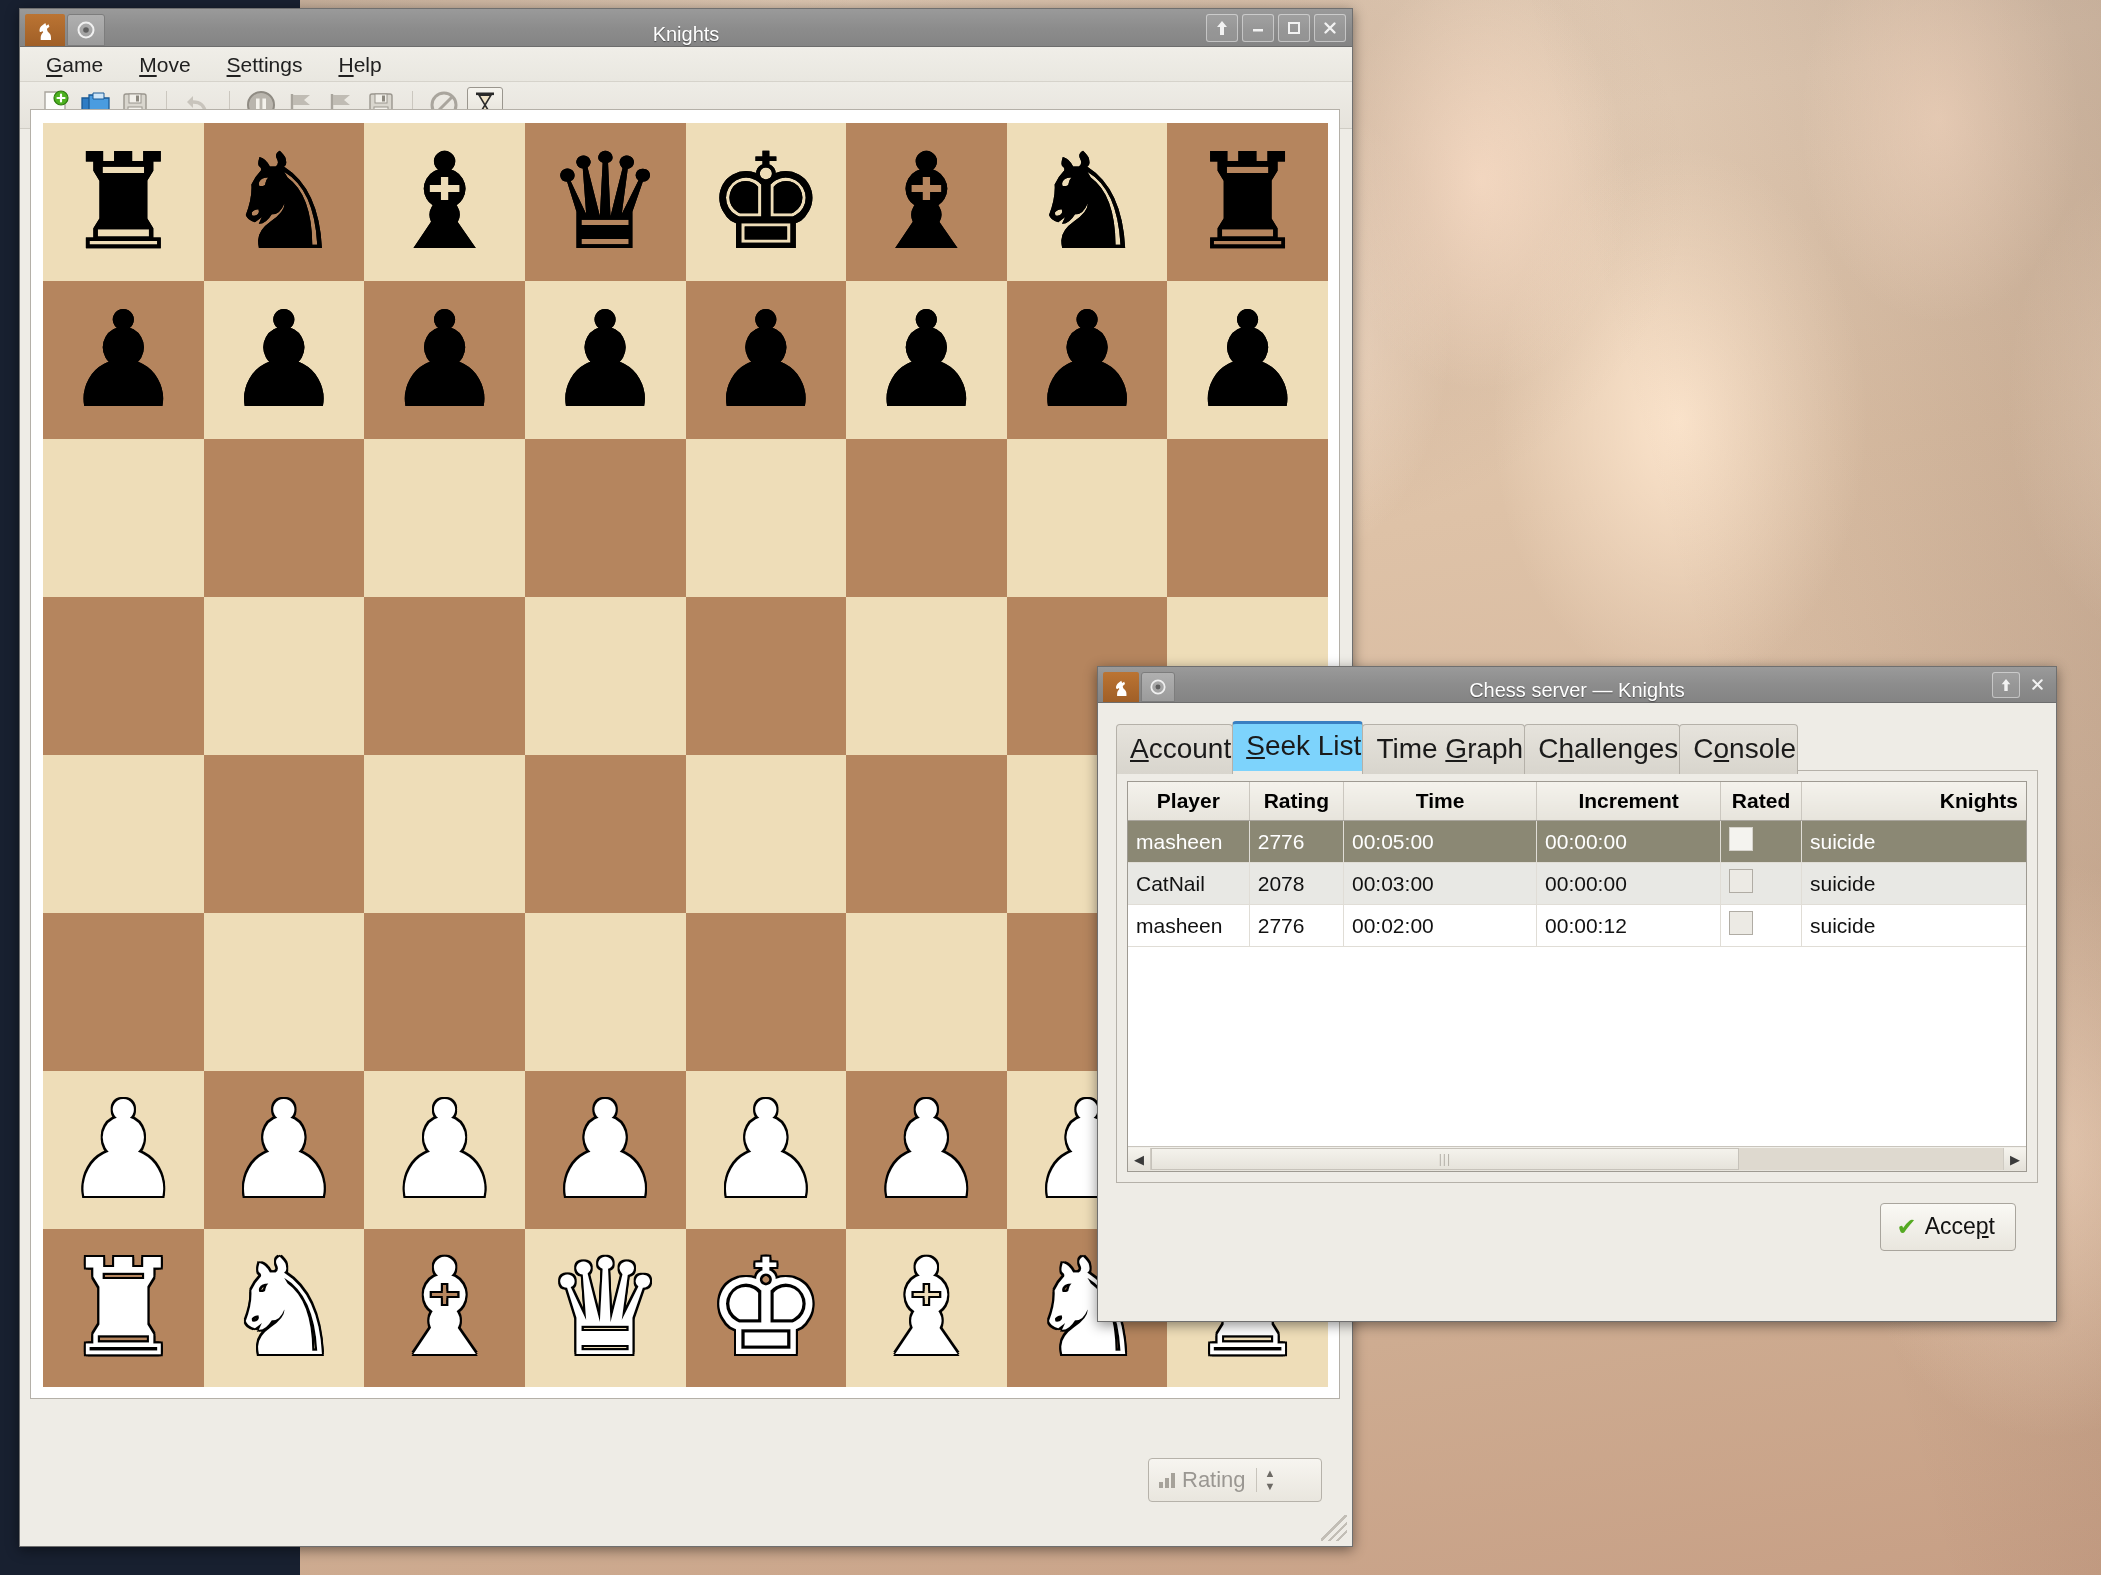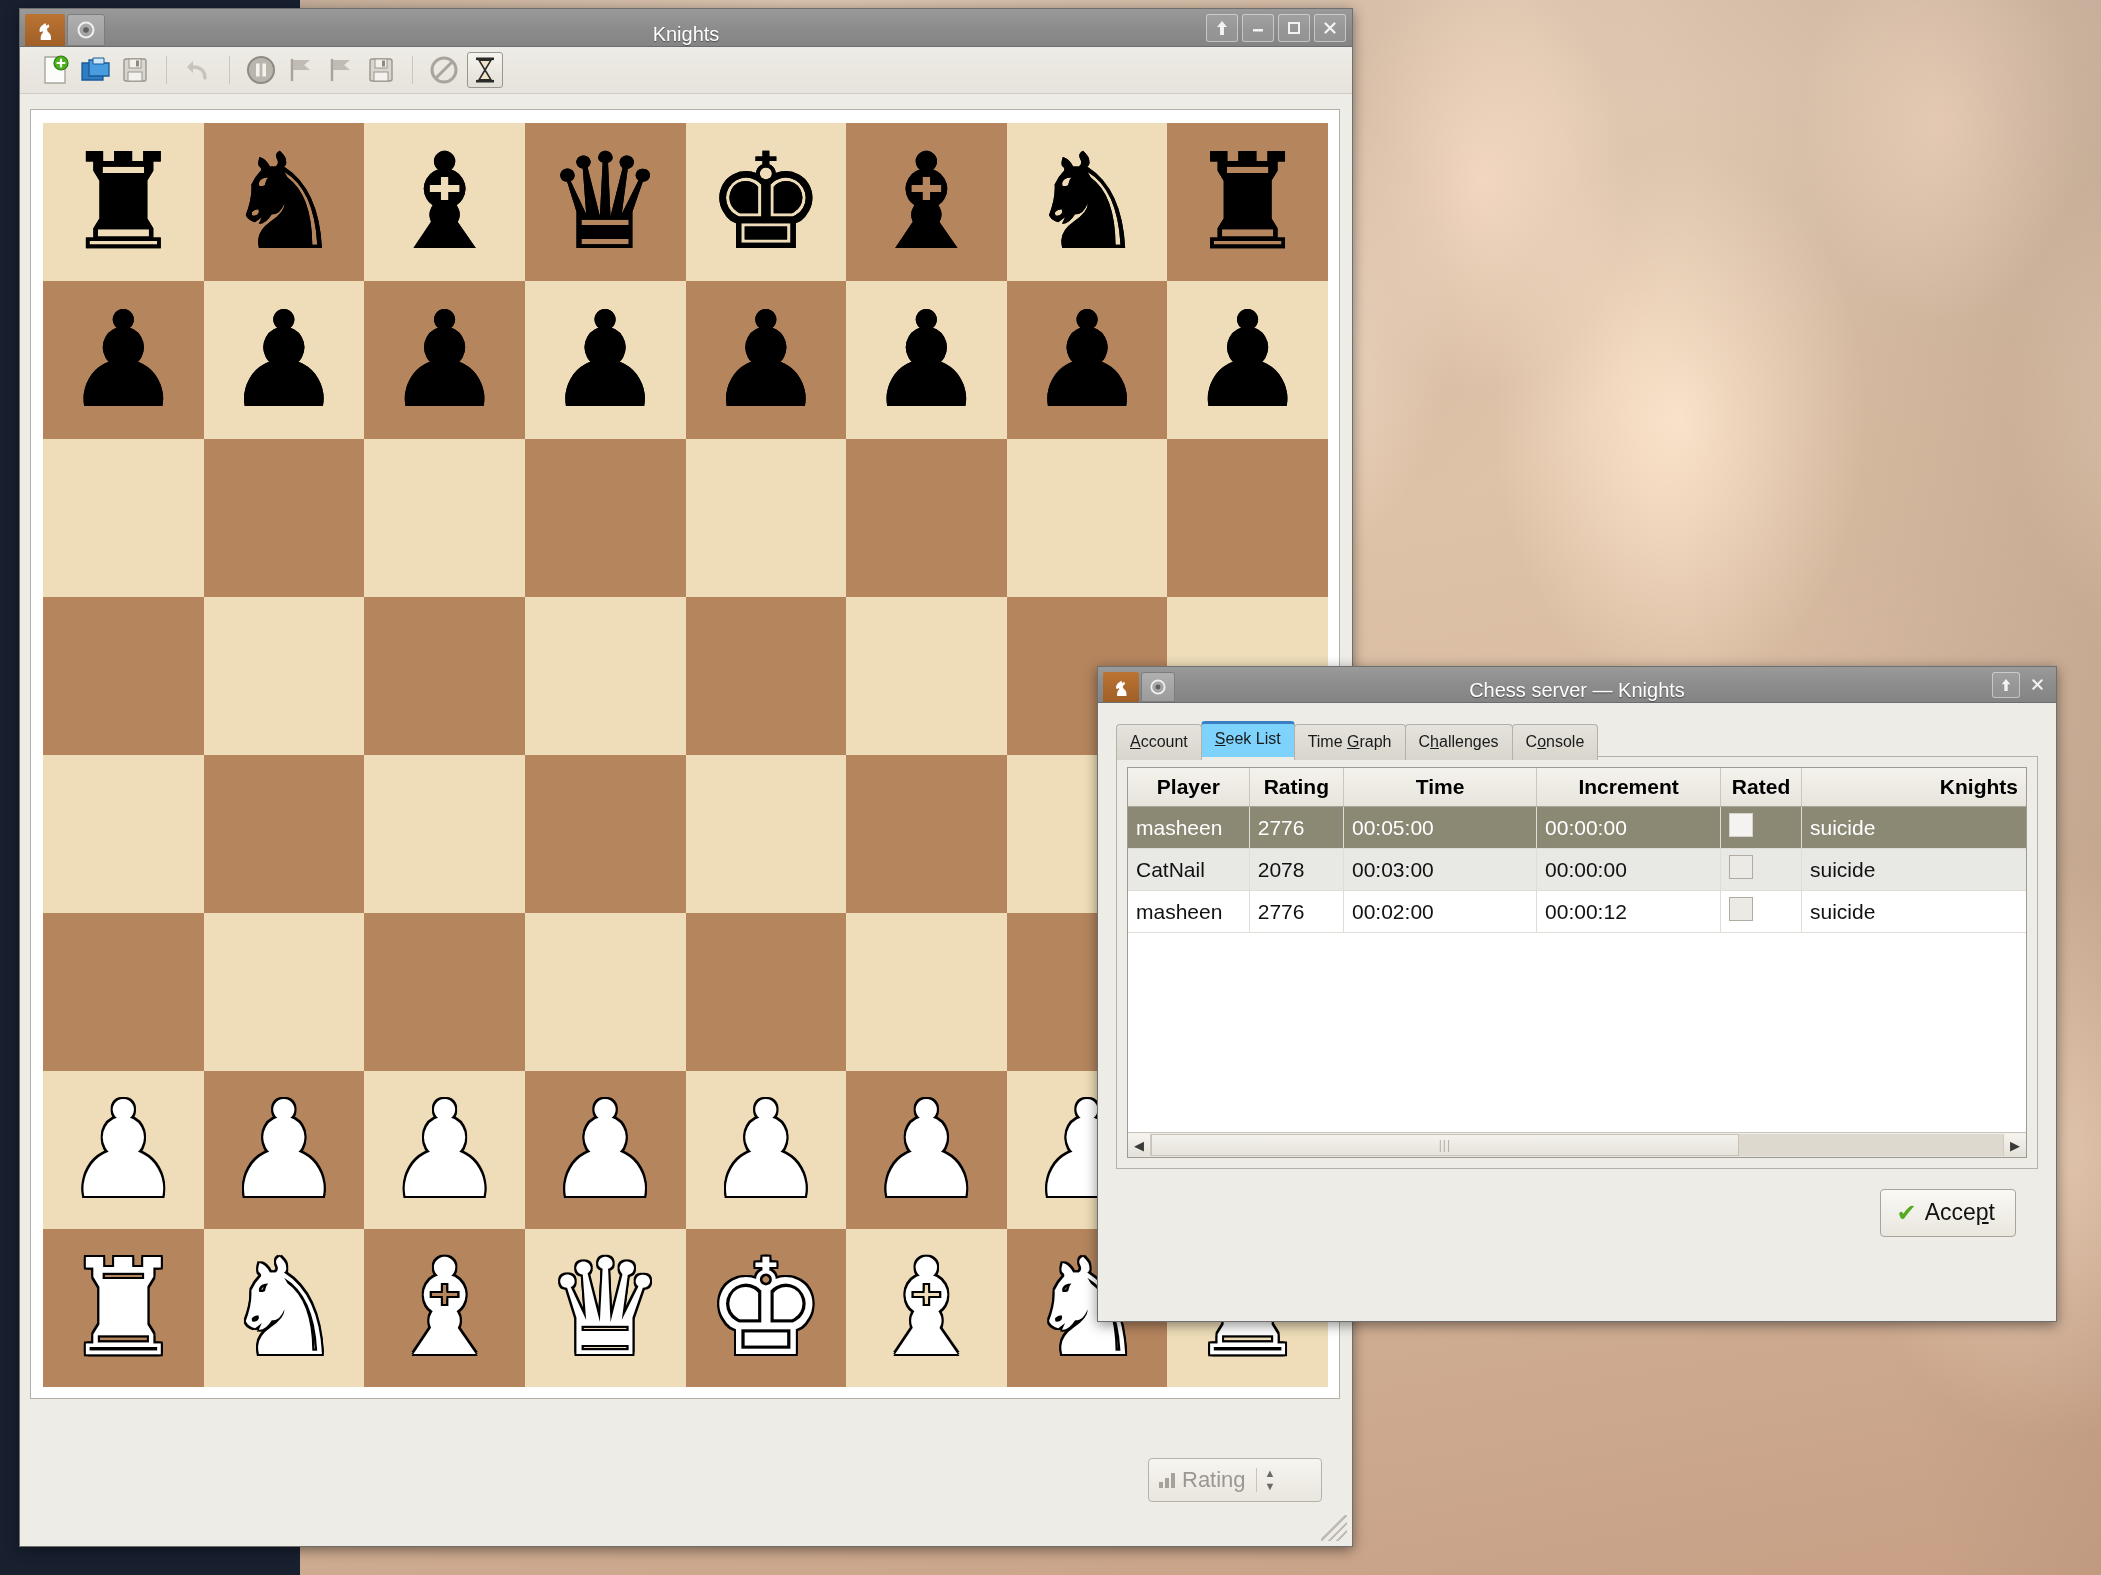--- a/index.html
+++ b/index.html
@@ -171,22 +171,22 @@
       linear-gradient(135deg, transparent 62%, #c2beb6 62%, #c2beb6 68%, transparent 68%),
       linear-gradient(135deg, transparent 78%, #c2beb6 78%, #c2beb6 84%, transparent 84%);
   }
   #serverwin { left: 1097px; top: 666px; width: 958px; height: 654px; }
   #serverwin .titlebar { height: 35px; }
   #serverwin .titlebar .title { font-size: 20px; }
   .dlg-body { padding: 18px 18px 0 18px; height: calc(100% - 36px); box-sizing: border-box; background: #eeece6; }
 
   .tabstrip { display: flex; align-items: flex-end; position: relative; z-index: 2; }
   .tab {
-    font-size: 16px; color: #1a1a1a;
-    padding: 8px 13px 9px 13px;
+    font-size: 28px; color: #1a1a1a;
+    padding: 8px 1px 9px 13px;
     border: 1px solid #b5b1a9;
     border-bottom: none;
     border-radius: 4px 4px 0 0;
     background: linear-gradient(180deg, #e6e3dc 0%, #d8d5cd 100%);
     margin-right: -1px;
     position: relative; top: 3px;
   }
   .tab.active {
     background: #7dd3fc;
     border-top: 3px solid #3a7fc1;
@@ -314,20 +314,26 @@
             </svg>
         </div>
         <div class="tbtn">
           <svg width="16" height="16" viewBox="0 0 16 16">
               <path d="M3.5 3.5l9 9M12.5 3.5l-9 9" stroke="#f2f2f2" stroke-width="2.4" stroke-linecap="round"></path>
             </svg>
         </div>
       </div>
     </div>
 
+    <div class="menubar">
+      <div class="menu-item"><u>G</u><span>ame</span></div>
+      <div class="menu-item"><u>M</u><span>ove</span></div>
+      <div class="menu-item"><u>S</u><span>ettings</span></div>
+      <div class="menu-item"><u>H</u><span>elp</span></div>
+    </div>
 
     <div class="toolbar">
       <div class="tool">
         <svg width="28" height="30" viewBox="0 0 28 30">
           <path d="M4 2h13l7 7v19H4z" fill="#fcfcfa" stroke="#a9a59d" stroke-width="1.4"></path>
           <path d="M17 2v7h7" fill="#e8e6e0" stroke="#a9a59d" stroke-width="1.2"></path>
           <circle cx="20" cy="8" r="7" fill="#4cb11f" stroke="#2e7a10" stroke-width="1.2"></circle>
           <path d="M20 4.5v7M16.5 8h7" stroke="#fff" stroke-width="2.2" stroke-linecap="round"></path>
         </svg>
       </div>

